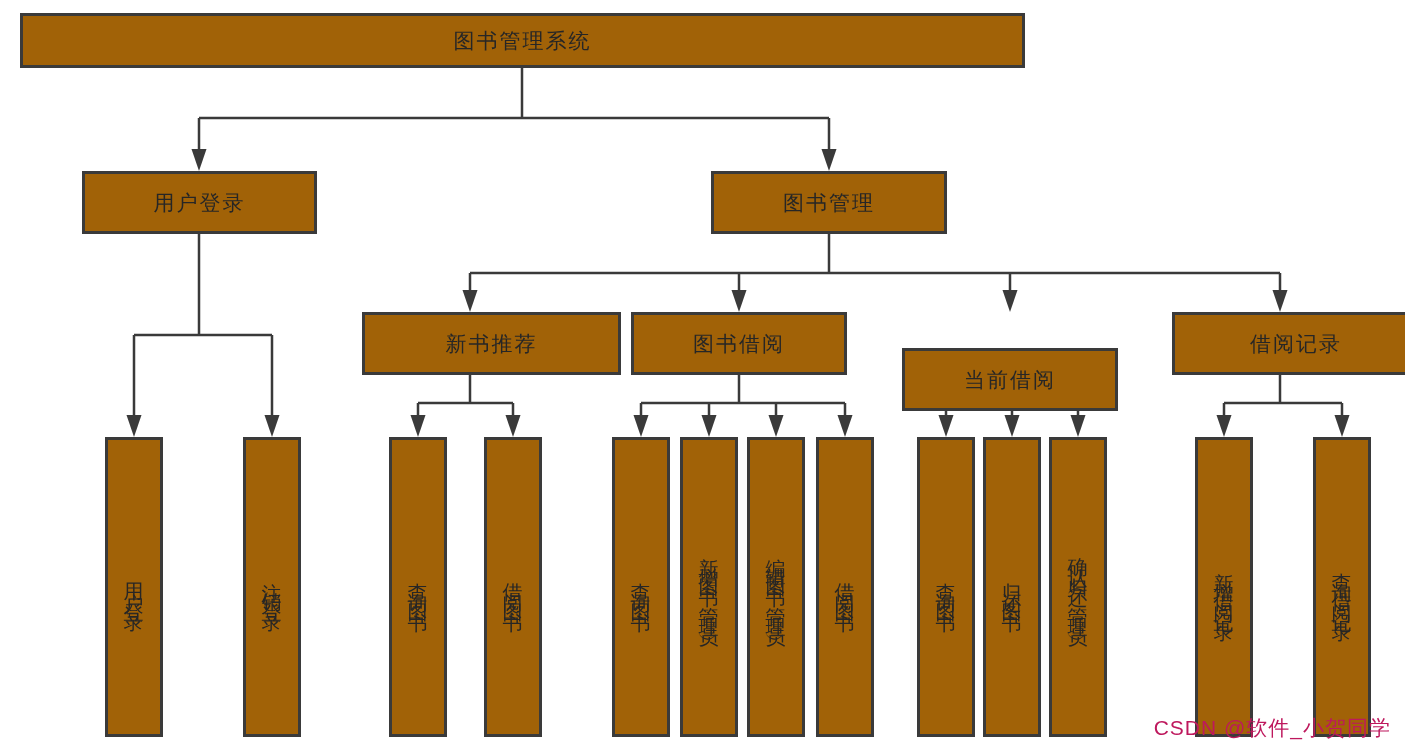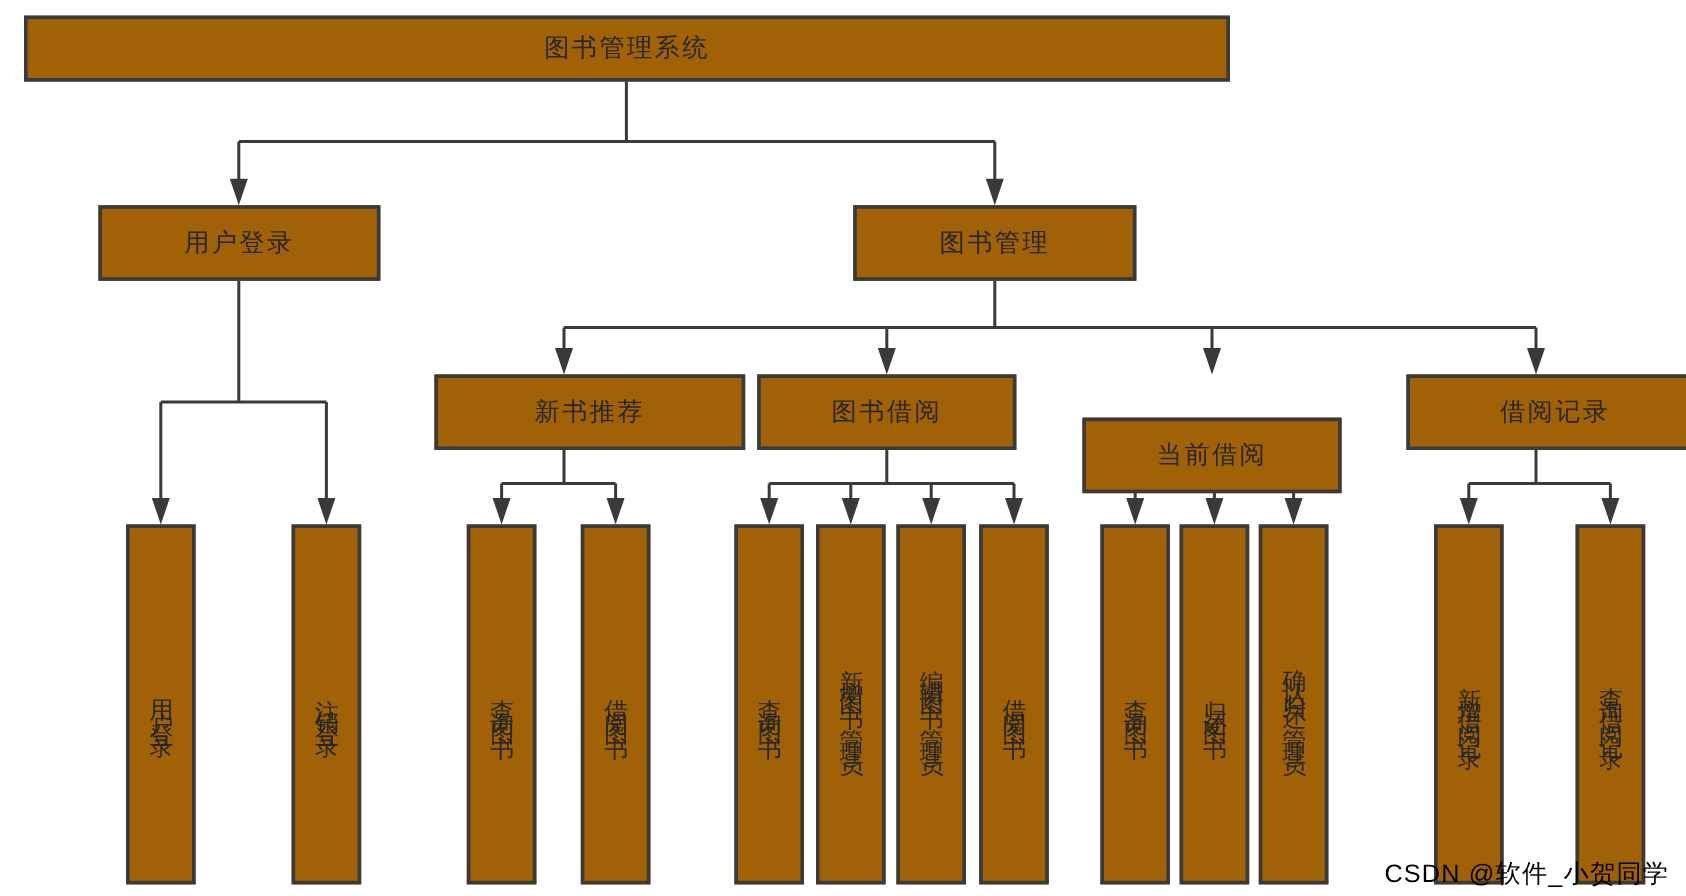--- a/index.html
+++ b/index.html
@@ -54,21 +54,21 @@
     left: 20px;
     top: 13px;
     width: 1005px;
     height: 55px;
   }
   .watermark {
     position: absolute;
     right: 14px;
     top: 714px;
     font-size: 21px;
-    color: #000000;
+    color: #be185d;
     letter-spacing: 1px;
     white-space: nowrap;
   }
 </style>
 </head>
 <body>
 
 <div id="canvas">
 
   <svg id="connectors" viewBox="0 0 1405 747" xmlns="http://www.w3.org/2000/svg">

